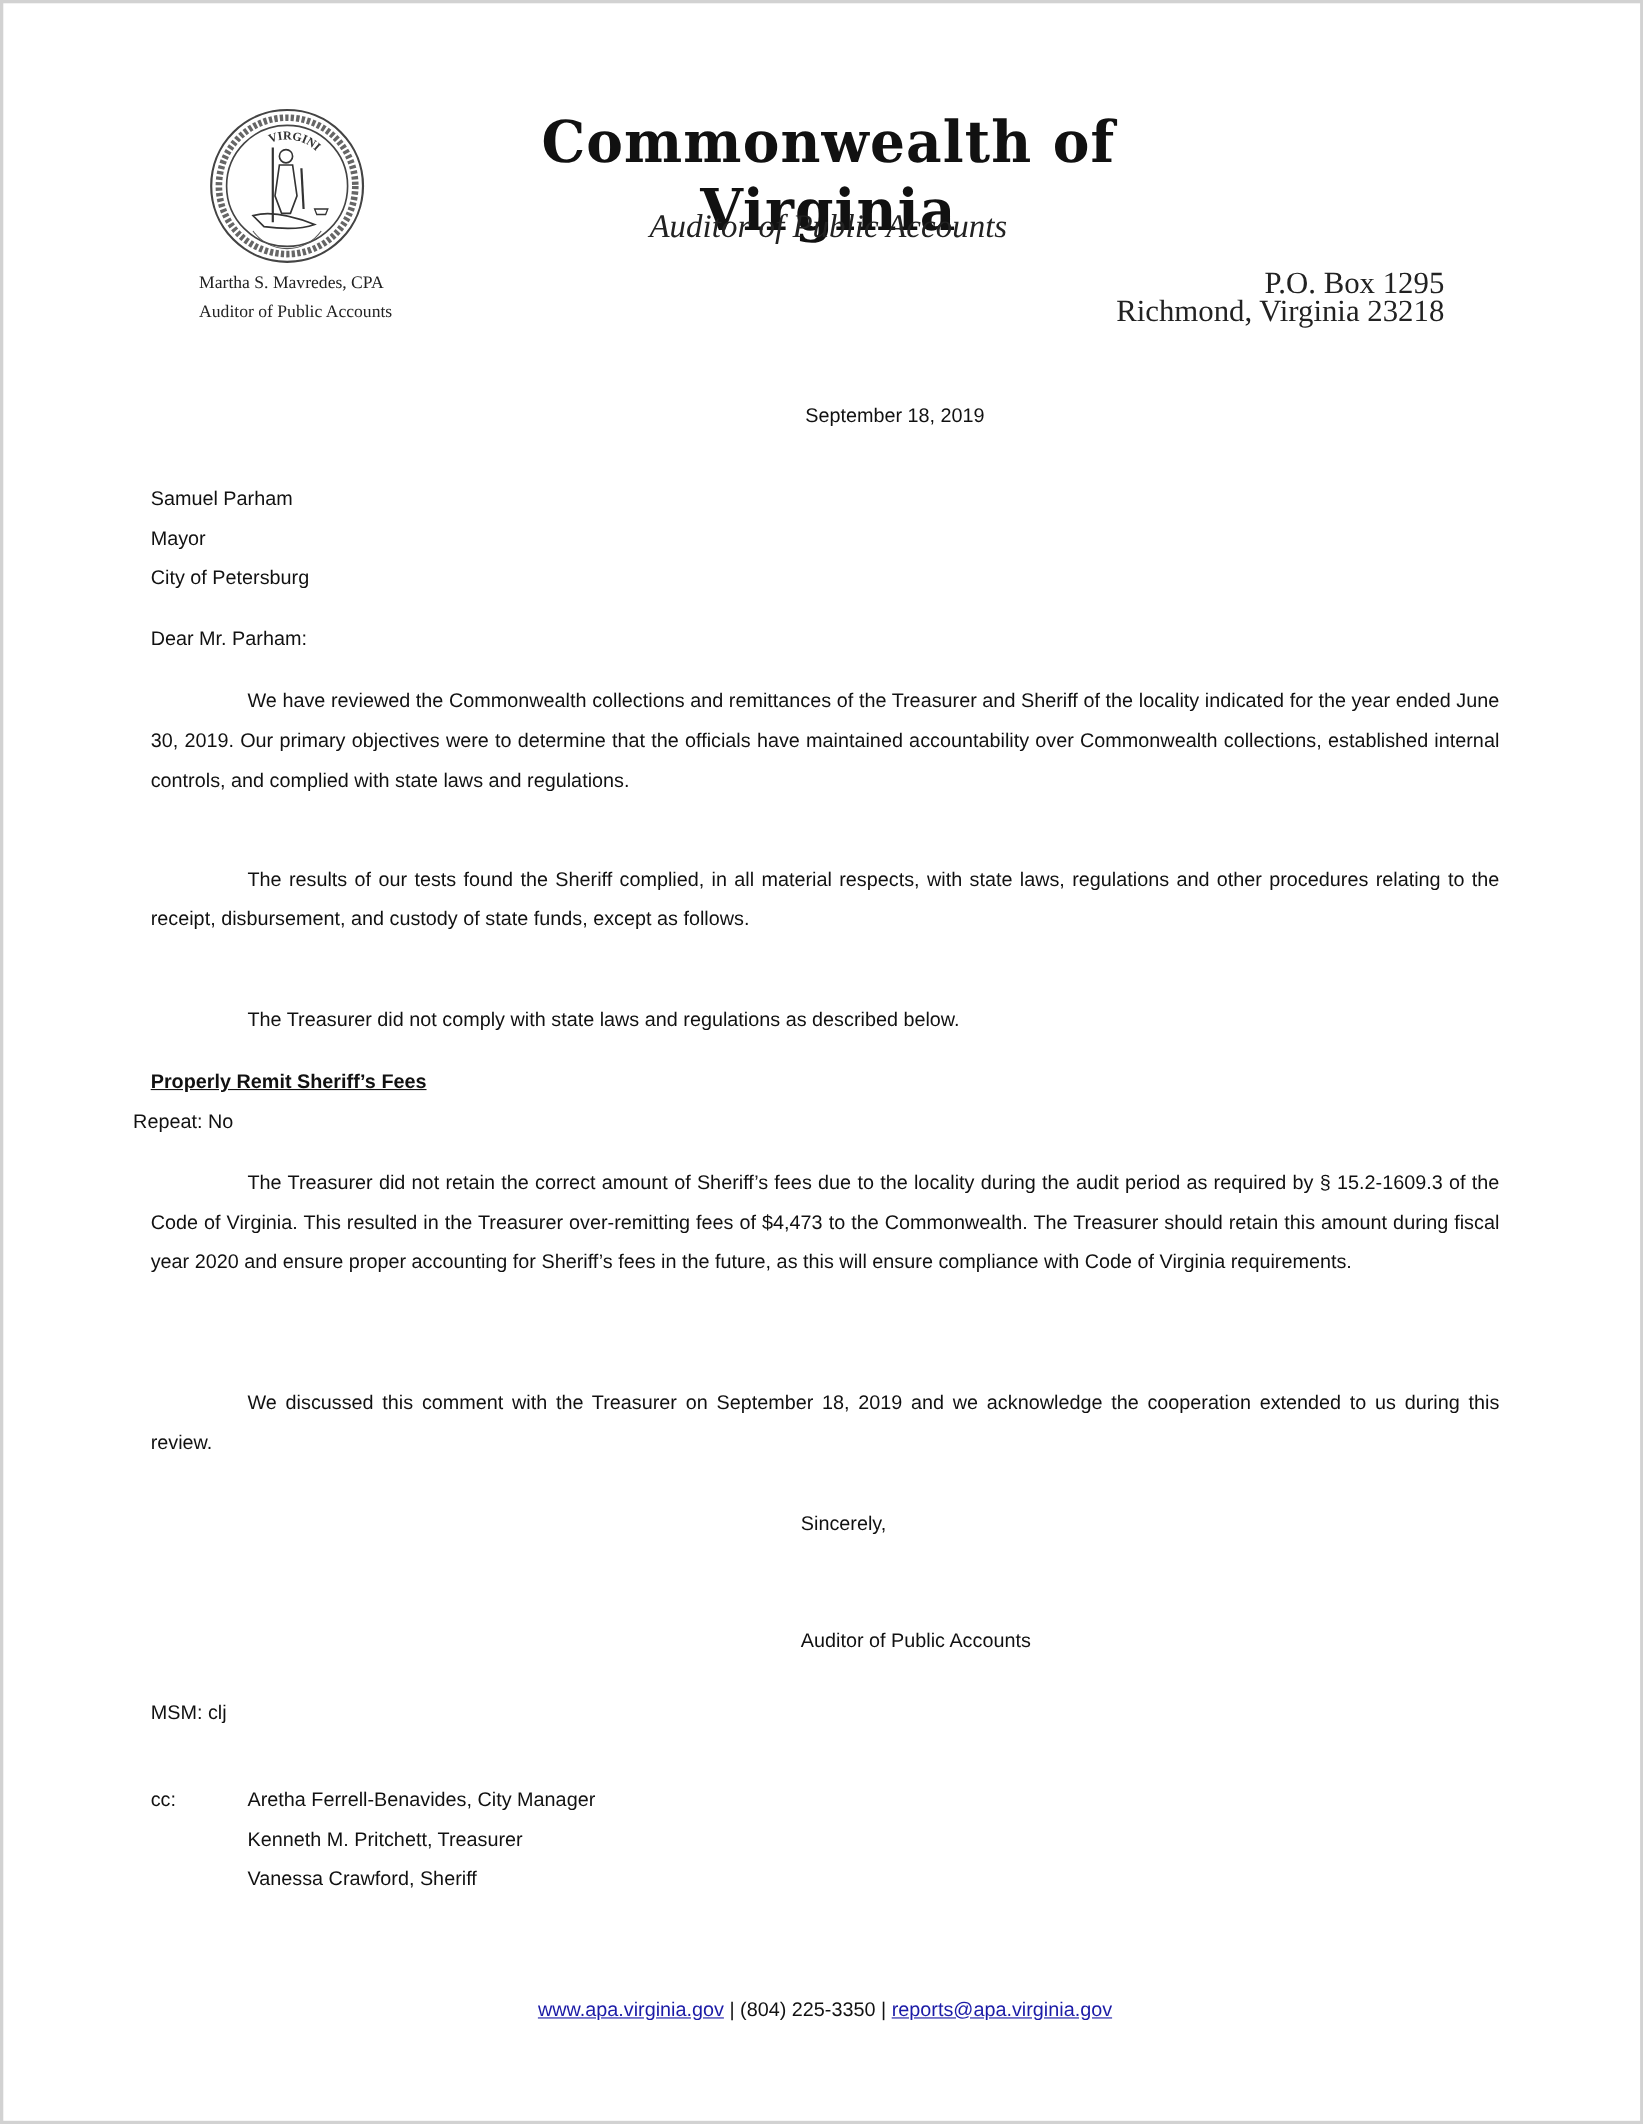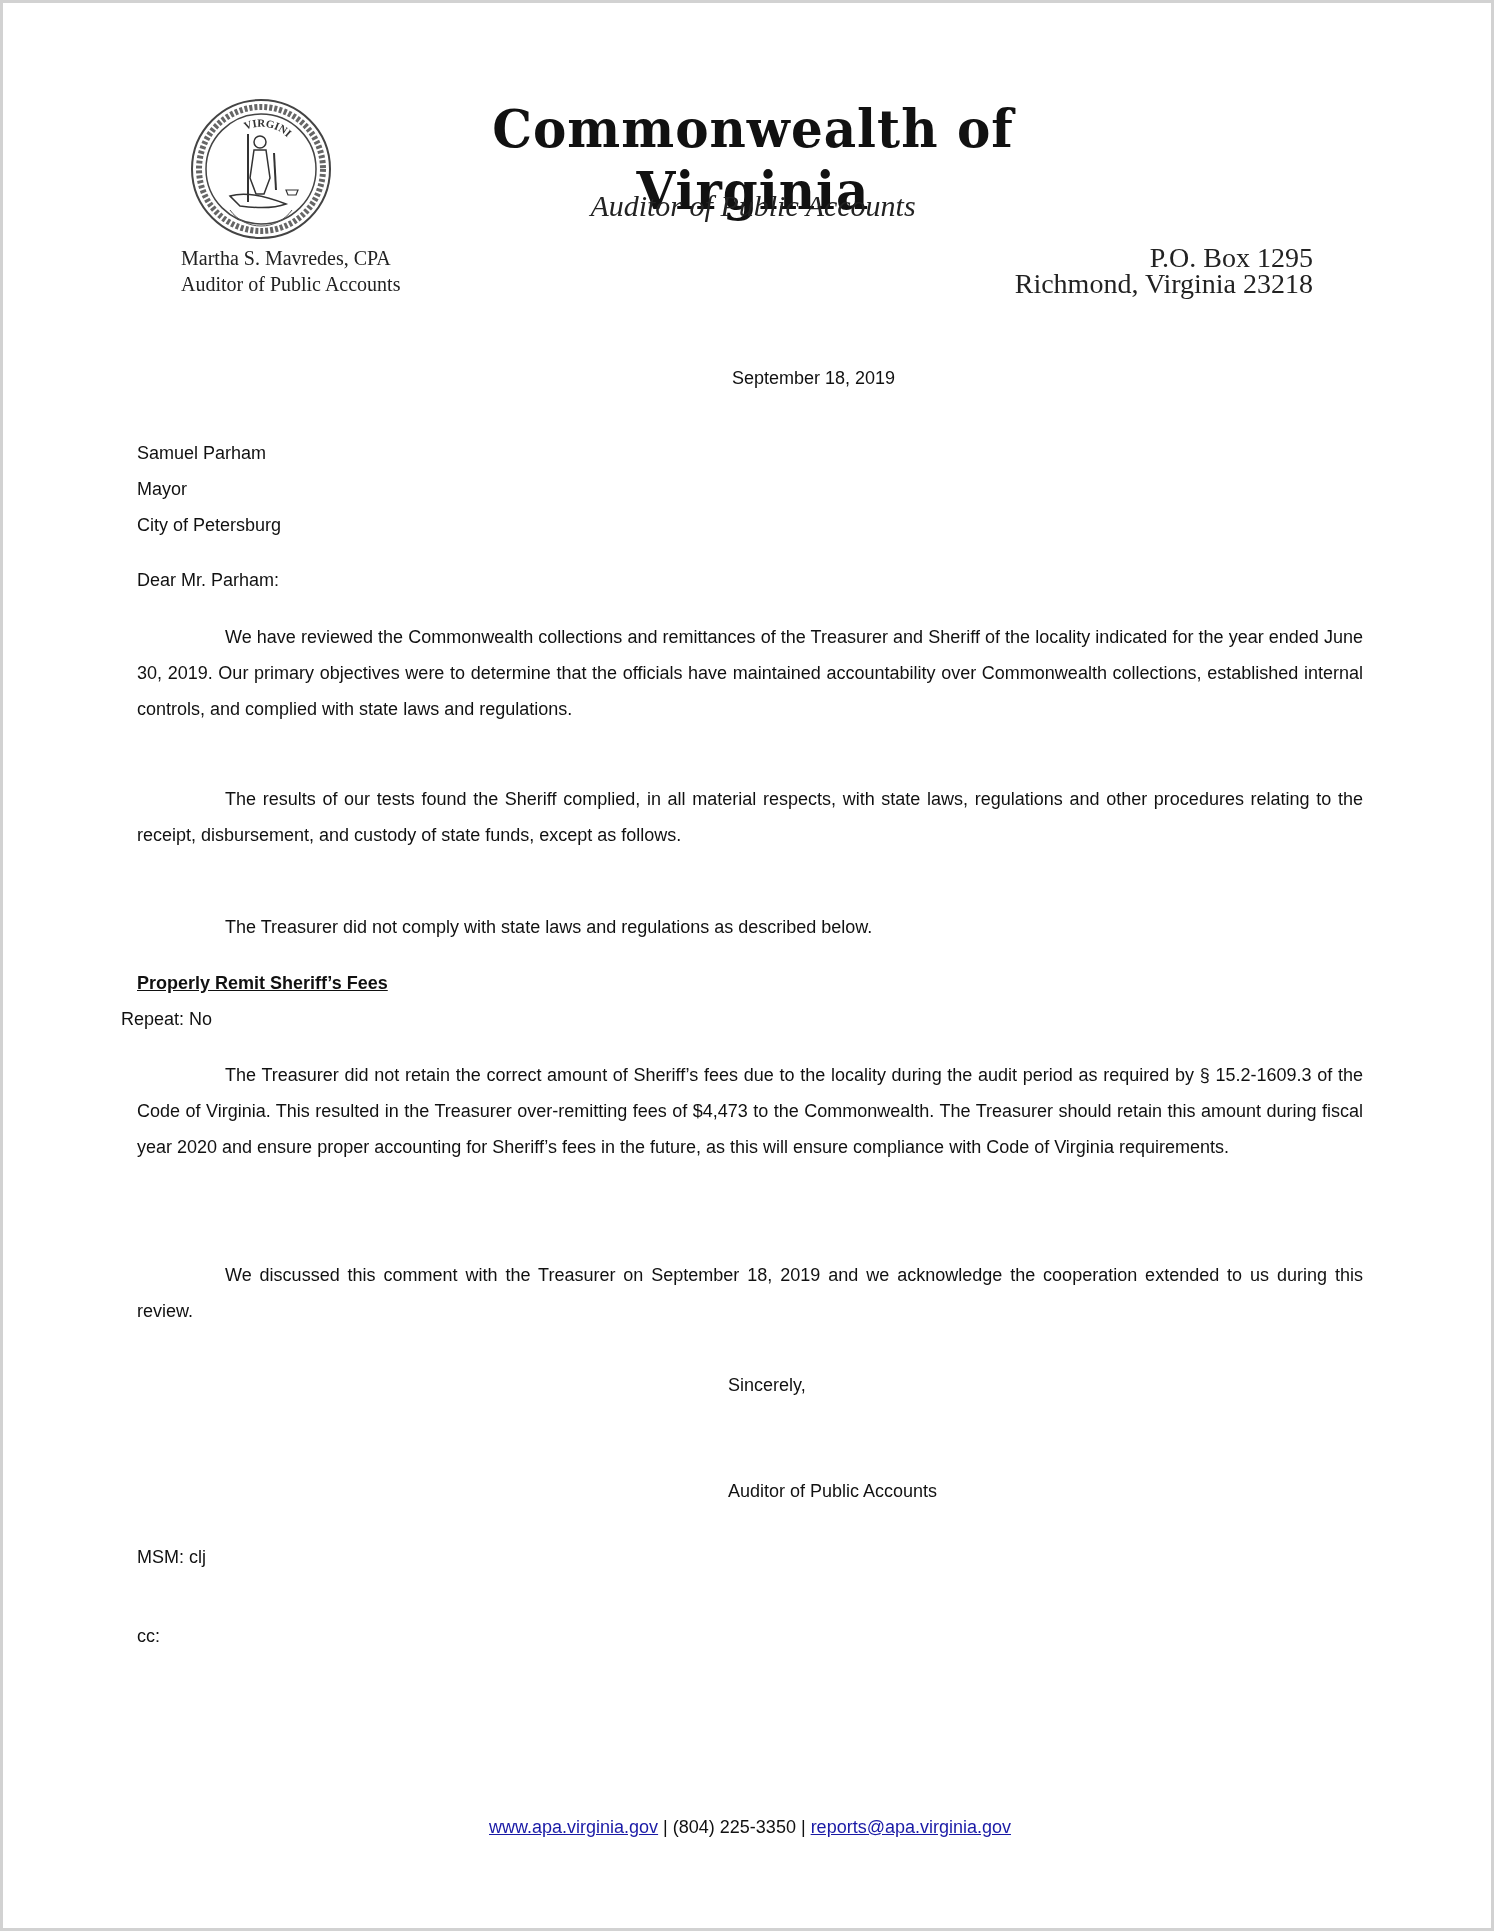--- a/index.html
+++ b/index.html
@@ -17,21 +17,21 @@
   .title {
     left: 420px; top: 98px; width: 660px; text-align: center;
     font-family: "DejaVu Serif", "Liberation Serif", serif;
     font-weight: bold; font-size: 50px; letter-spacing: 1px; color: #111;
     transform: scaleY(1.05);
   }
   .subtitle {
     left: 420px; top: 186px; width: 660px; text-align: center;
     font-style: italic; font-size: 30px; color: #222;
   }
-  .hdr-left { left: 178px; top: 242px; font-size: 20px; line-height: 26px; }
+  .hdr-left { left: 178px; top: 242px; font-size: 16px; line-height: 26px; }
   .hdr-right { right: 178px; top: 242px; font-size: 28px; line-height: 26px; text-align: right; }
 
   .txt { font-size: 18px; line-height: 36px; }
   .date { left: 729px; top: 357px; }
   .addr { left: 134px; top: 432px; }
   .salutation { left: 134px; top: 559px; text-align: center; }
   .para { left: 134px; width: 1226px; text-align: justify; text-indent: 88px; }
   .p1 { top: 616px; }
   .p2 { top: 778px; }
   .p3 { top: 906px; }
@@ -102,20 +102,25 @@
   <p class="abs sans txt para p4">The Treasurer did not retain the correct amount of Sheriff’s fees due to the locality during the audit period as required by § 15.2-1609.3 of the Code of Virginia.  This resulted in the Treasurer over-remitting fees of $4,473 to the Commonwealth.  The Treasurer should retain this amount during fiscal year 2020 and ensure proper accounting for Sheriff’s fees in the future, as this will ensure compliance with Code of Virginia requirements.</p>
 
   <p class="abs sans txt para p5">We discussed this comment with the Treasurer on September 18, 2019 and we acknowledge the cooperation extended to us during this review.</p>
 
   <div class="abs sans txt closing">Sincerely,</div>
   <div class="abs sans txt signer">Auditor of Public Accounts</div>
 
   <div class="abs sans txt initials">MSM: clj</div>
 
   <div class="abs sans txt cc-label">cc:</div>
+  <div class="abs sans txt cc-list">
+    <div>Aretha Ferrell-Benavides, City Manager</div>
+    <div>Kenneth M. Pritchett, Treasurer</div>
+    <div>Vanessa Crawford, Sheriff</div>
+  </div>
 
   <div class="abs sans txt footer">
     <a class="link">www.apa.virginia.gov</a>
     <span> <span>|</span> </span>
     <span>(804) 225-3350</span>
     <span> <span>|</span> </span>
     <a class="link">reports@apa.virginia.gov</a>
   </div>
 </div>
 

